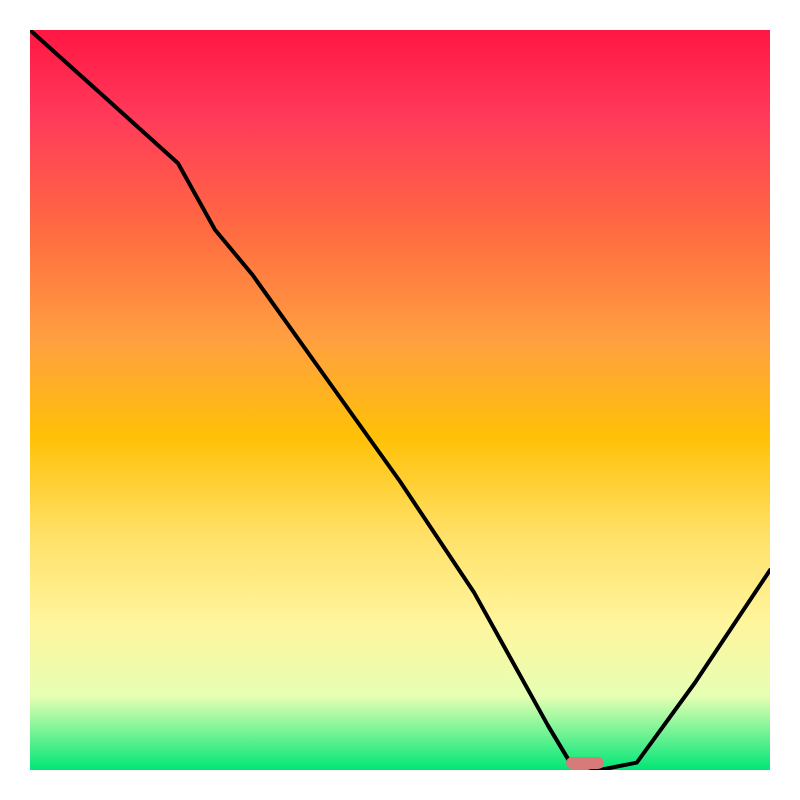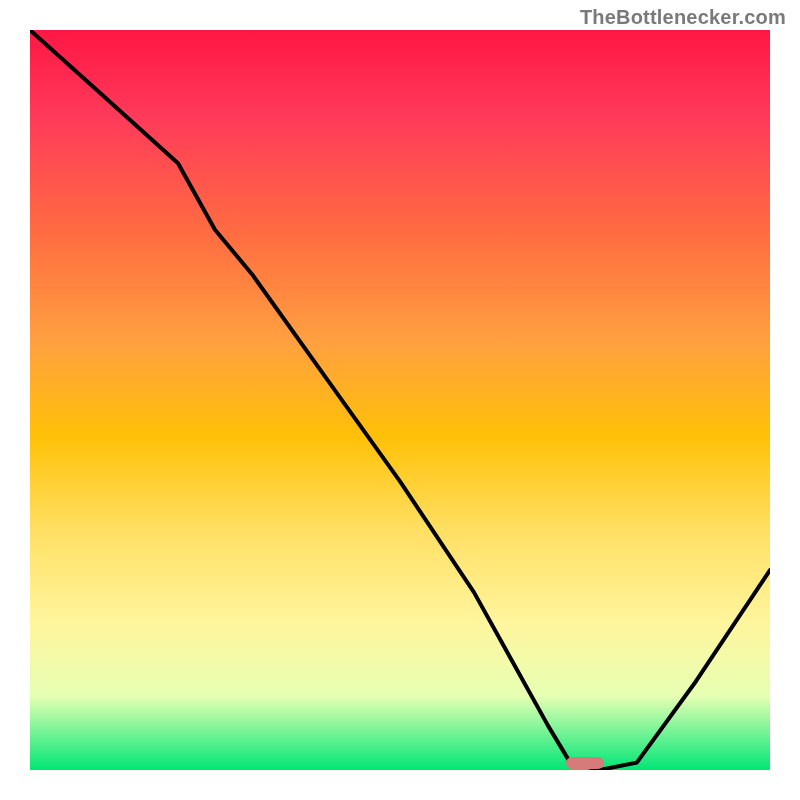--- a/index.html
+++ b/index.html
@@ -64,15 +64,14 @@
 <body>
 <div class="wrap">
 
 <div class="plot-area">
   <svg class="curve" viewBox="0 0 740 740" preserveAspectRatio="none">
     <path id="curve-path" d="M0.0 0.0 L74.0 66.6 L148.0 133.2 L185.0 199.8 L222.0 244.2 L296.0 347.8 L370.0 451.4 L444.0 562.4 L481.0 629.0 L518.0 695.6 L540.2 732.6 L569.8 740.0 L606.8 732.6 L666.0 651.2 L740.0 540.2 " fill="none" stroke="#000000" stroke-width="4" stroke-linejoin="round" stroke-linecap="round"></path>
   </svg>
   <div id="marker" class="marker" style="left: 555px; top: 732.6px; background: rgb(214, 122, 122);"></div>
 </div>
 
-<div class="watermark">TheBottlenecker.com</div>
 
 </div>
 
 </body></html>

